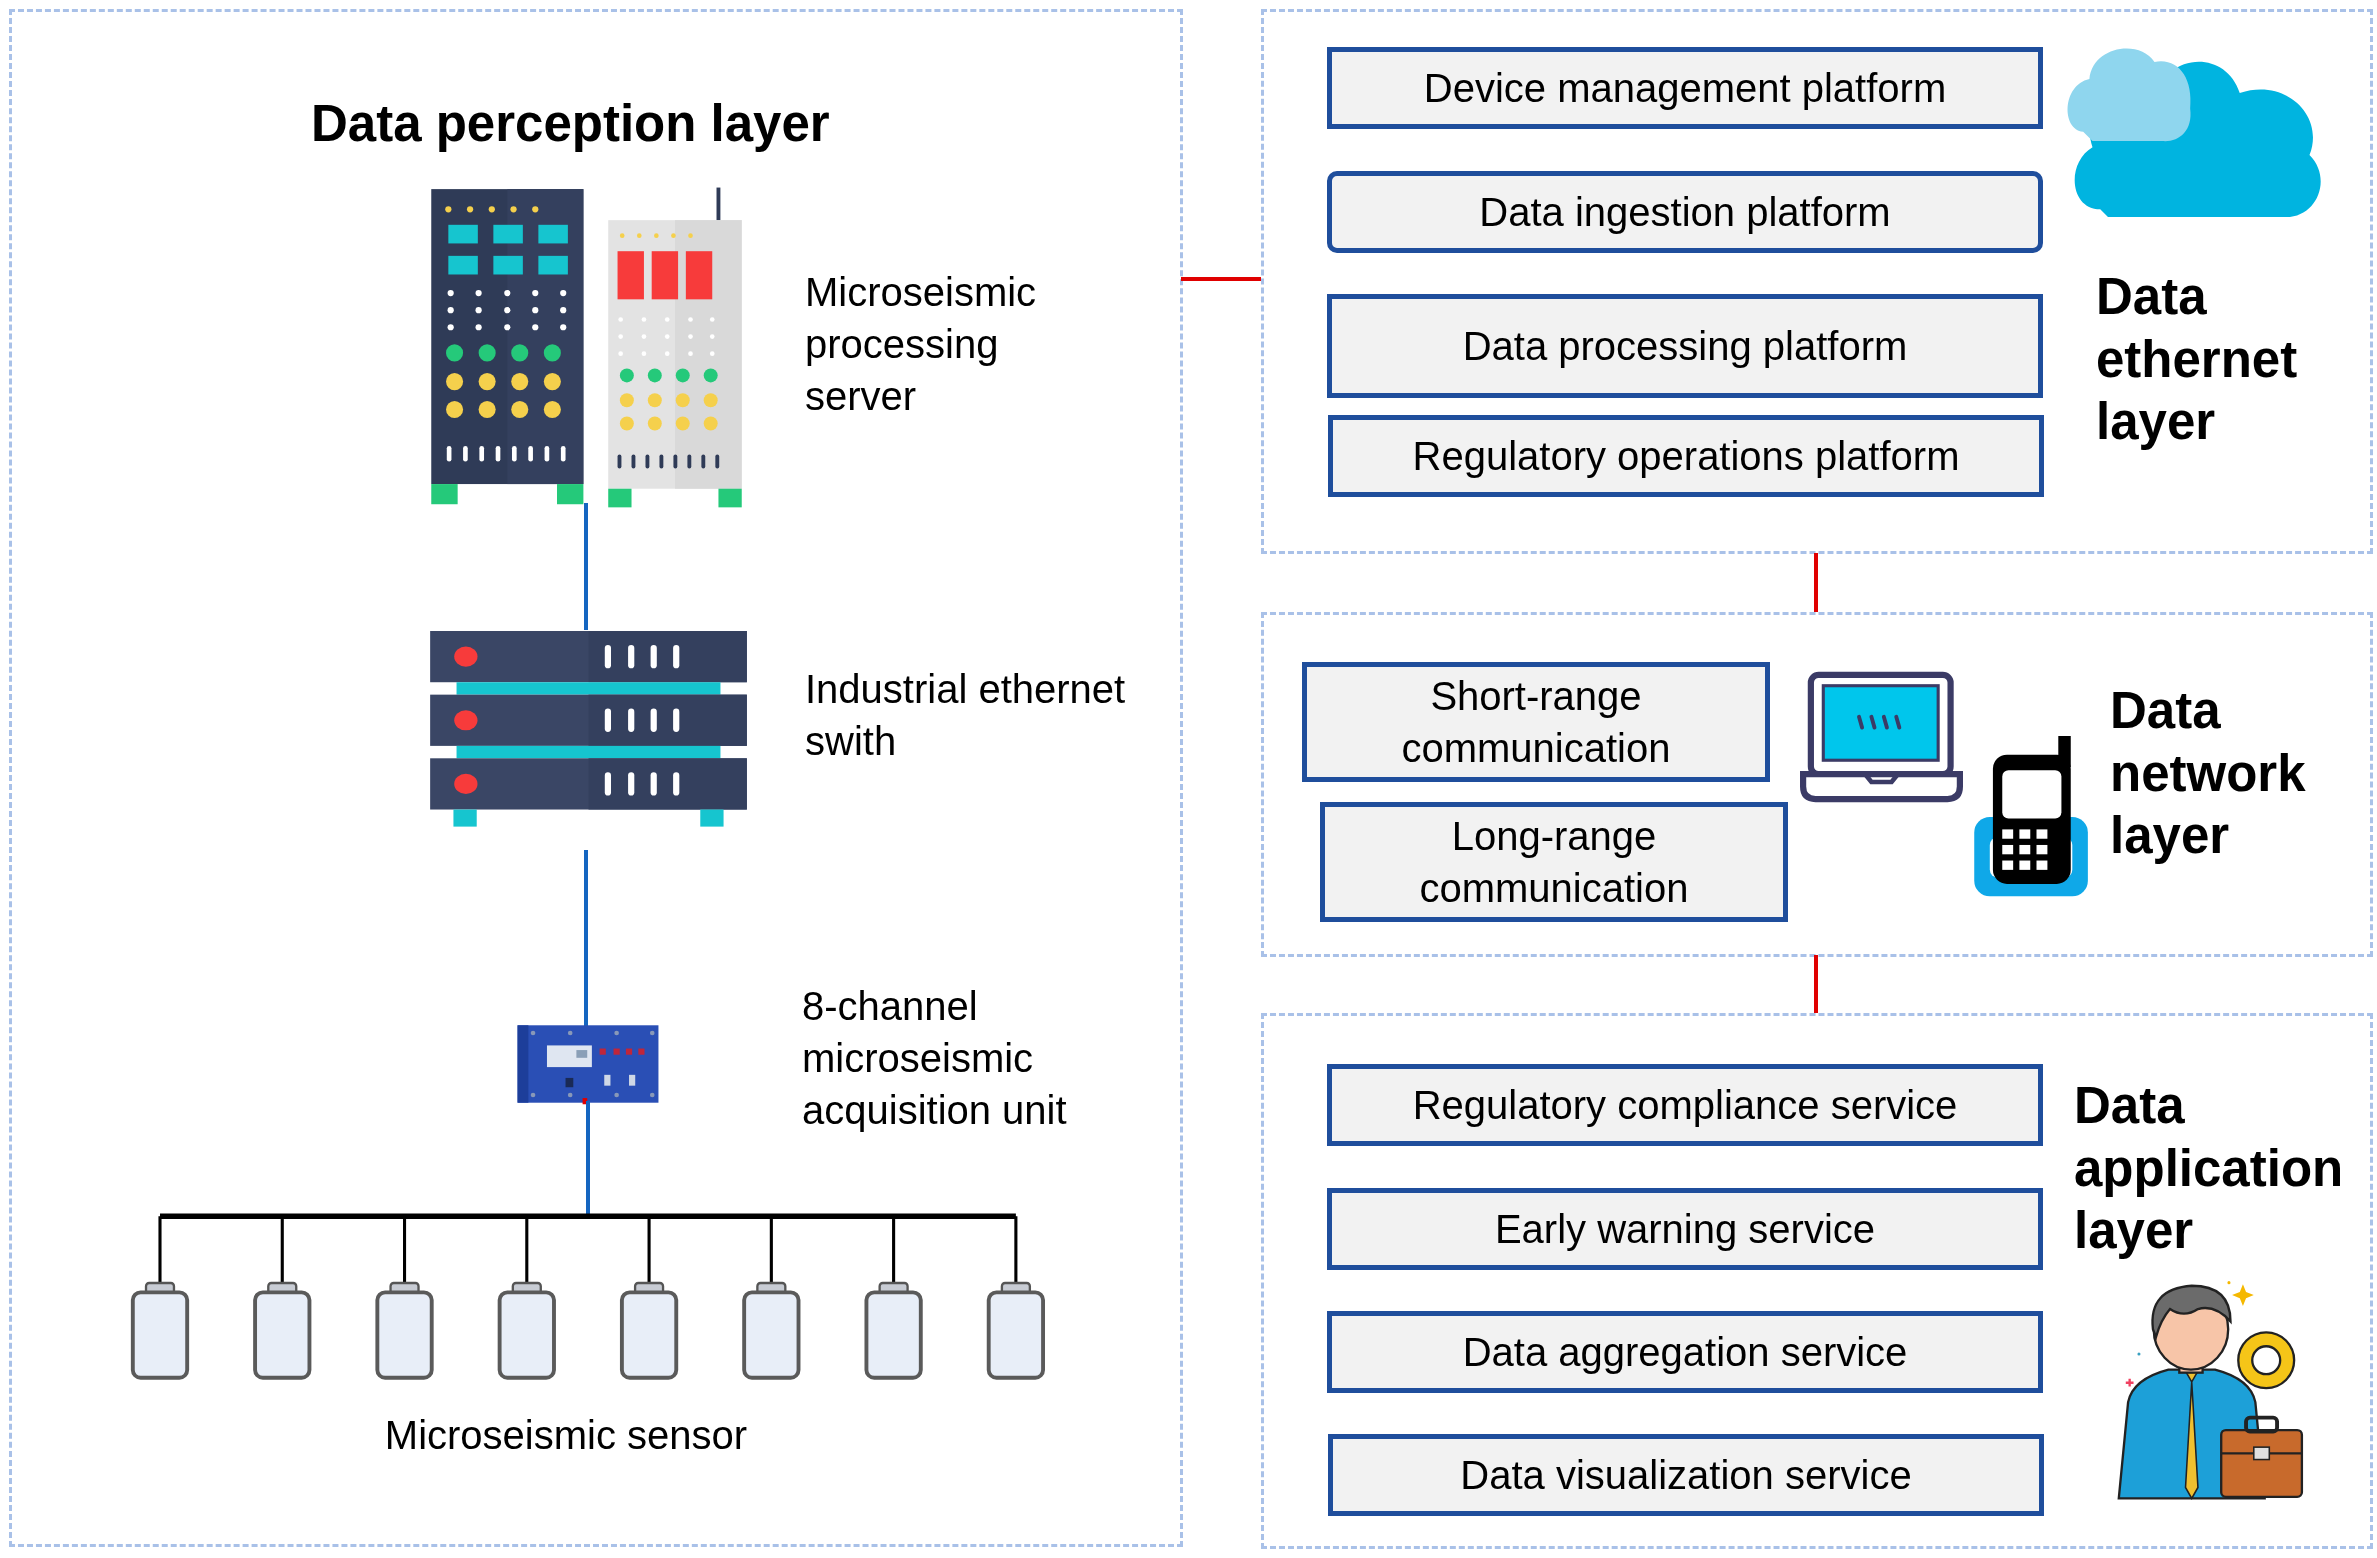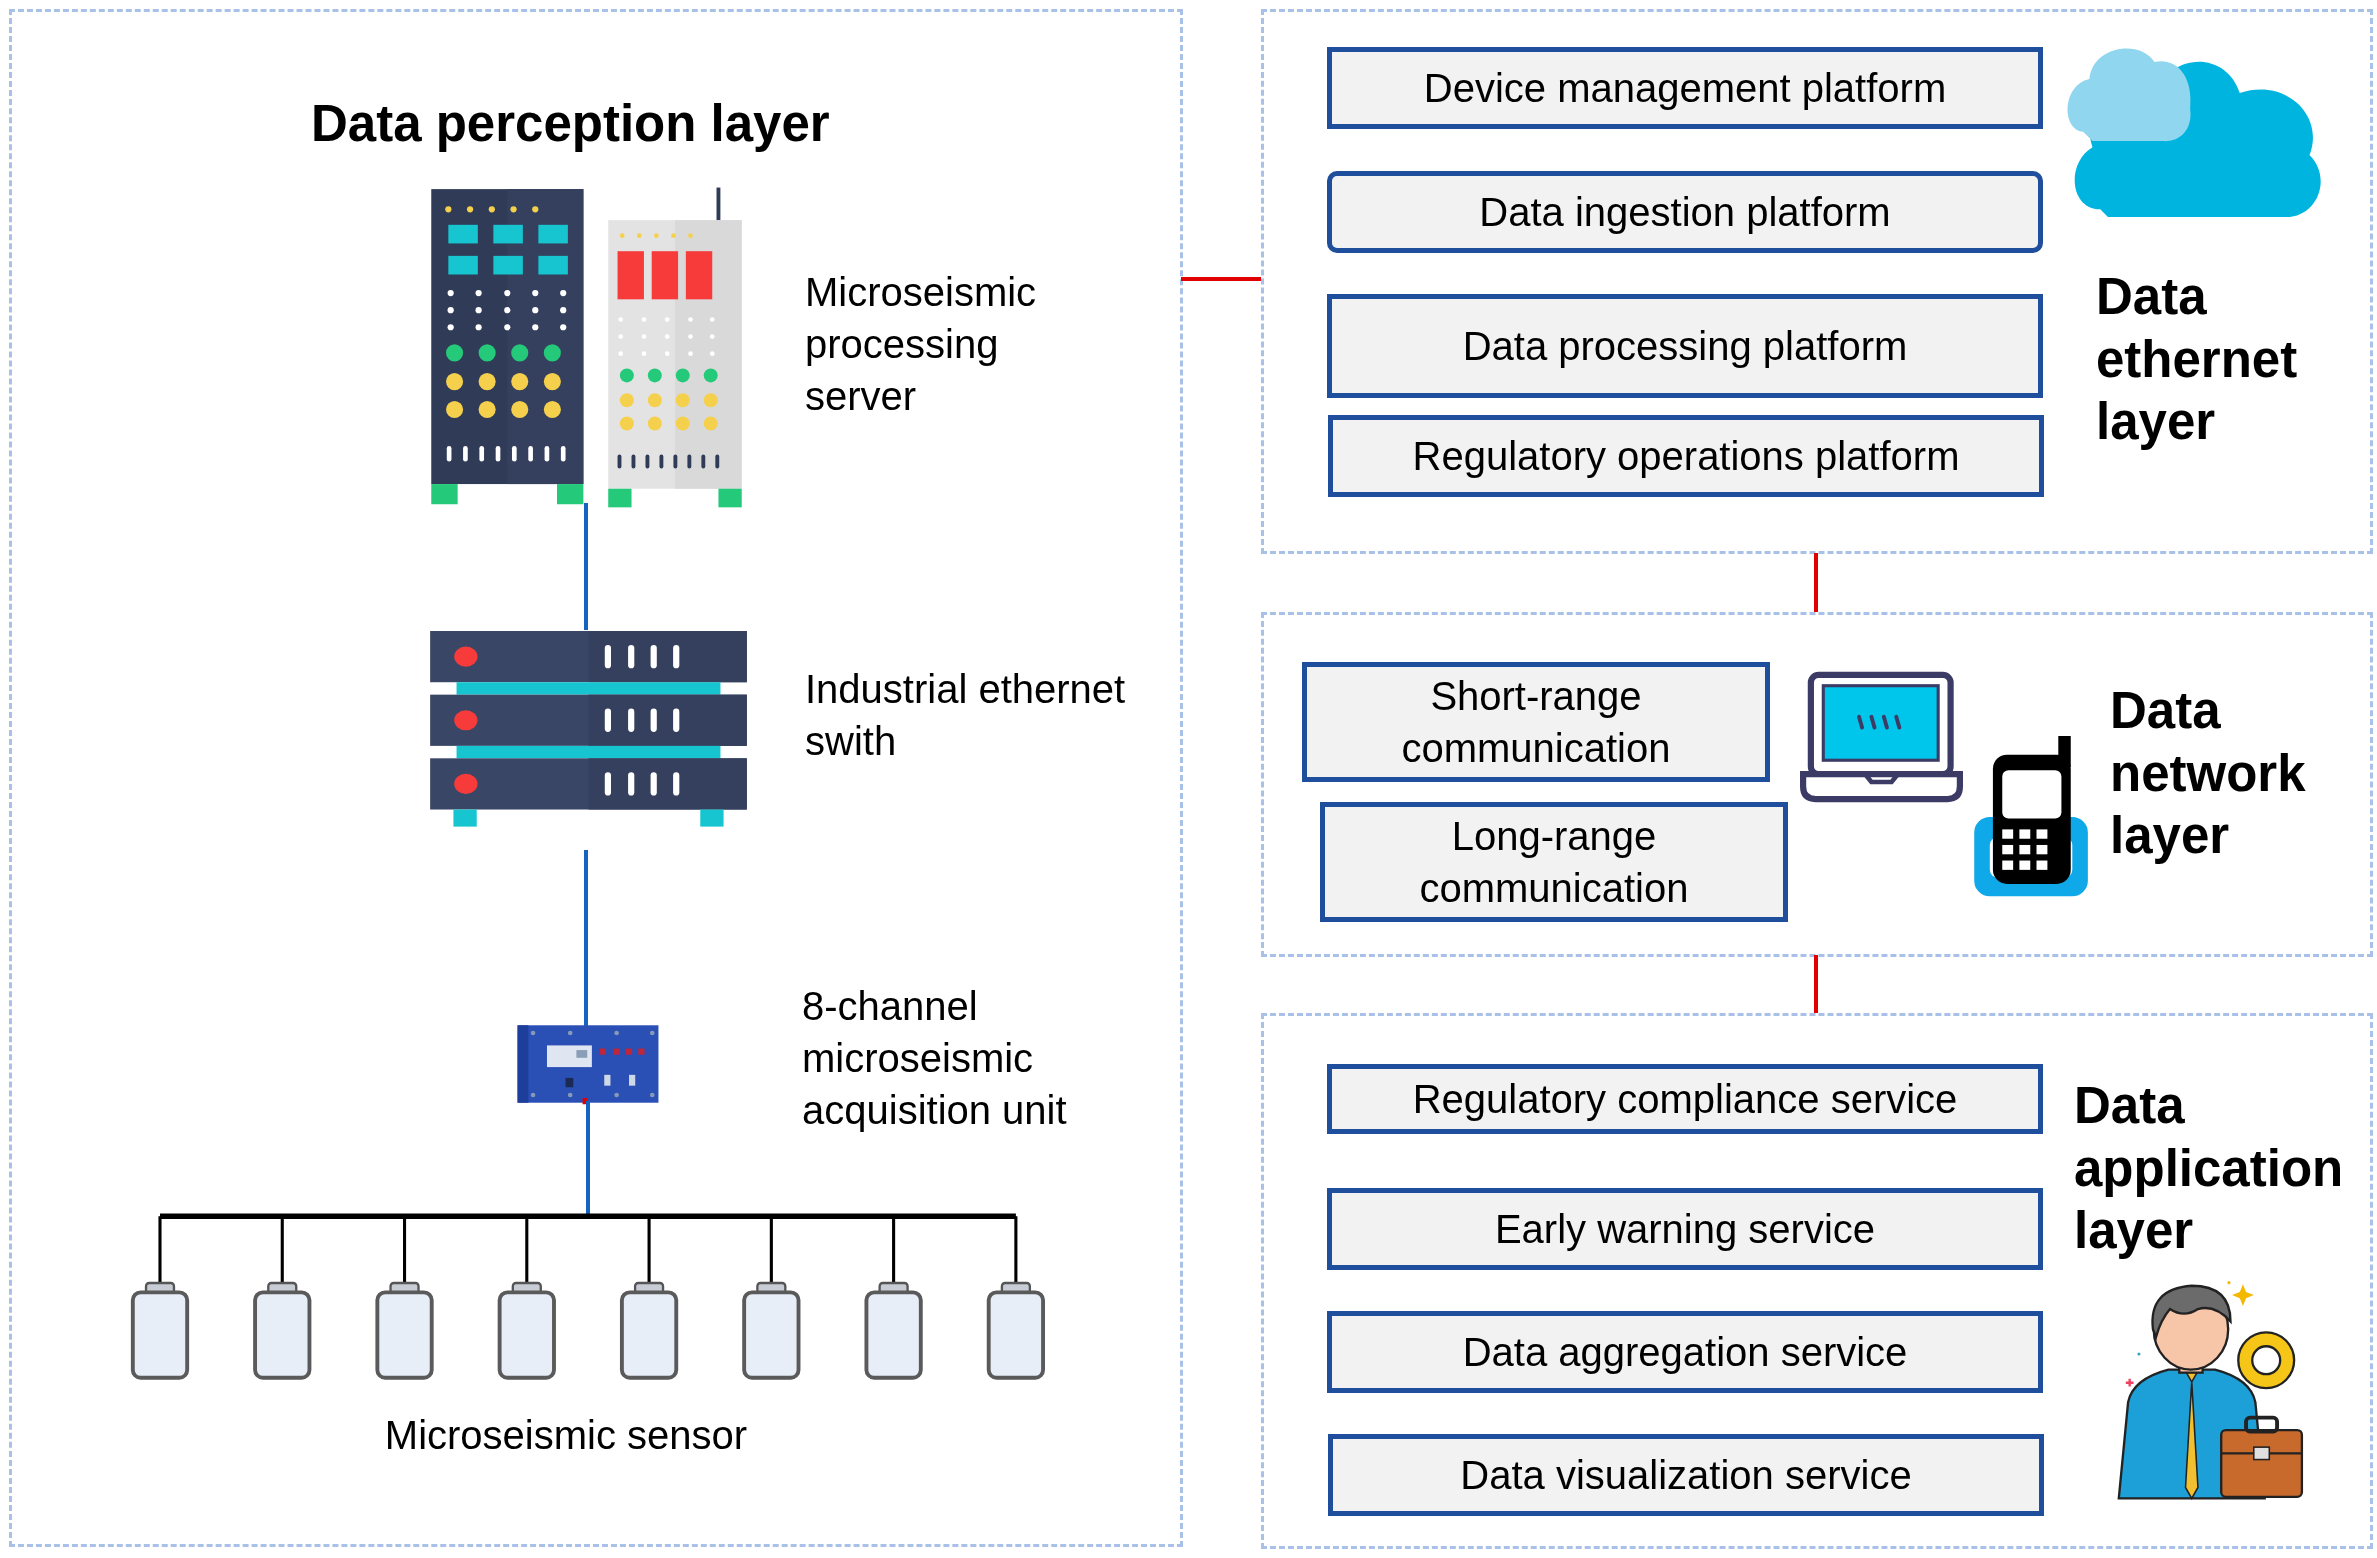--- a/index.html
+++ b/index.html
@@ -338,21 +338,21 @@
     </g>
   </svg>
 </div>
 
 <div class="layer-title" style="left:2110px; top:680px; width:233px;">Data network layer</div>
 
 <div class="redline" style="left:1814px; top:955px; width:3.9px; height:59px;"></div>
 
 <div class="panel" style="left:1261px; top:1013px; width:1112px; height:536px;"></div>
 
-<div class="item-box" style="left:1327px; top:1064px; width:716px; height:70px;">Regulatory compliance service</div>
+<div class="item-box" style="left:1327px; top:1064px; width:716px; height:82px;">Regulatory compliance service</div>
 <div class="item-box" style="left:1327px; top:1188px; width:716px; height:82px;">Early warning service</div>
 <div class="item-box" style="left:1327px; top:1311px; width:716px; height:82px;">Data aggregation service</div>
 <div class="item-box" style="left:1328px; top:1434px; width:716px; height:82px;">Data visualization service</div>
 
 <div class="layer-title" style="left:2074px; top:1075px; width:295px;">Data application layer</div>
 
 <div class="abs" style="left:2114px; top:1278px; width:202px; height:225px;">
   <svg width="202" height="225" viewBox="0 0 260 290">
     <path d="M166 8 L170 18 L180 22 L170 26 L166 36 L162 26 L152 22 L162 18 Z" fill="#f5b800"></path>
     <path d="M20 130 L20 140 M15 135 L25 135" stroke="#f04060" stroke-width="3"></path>

